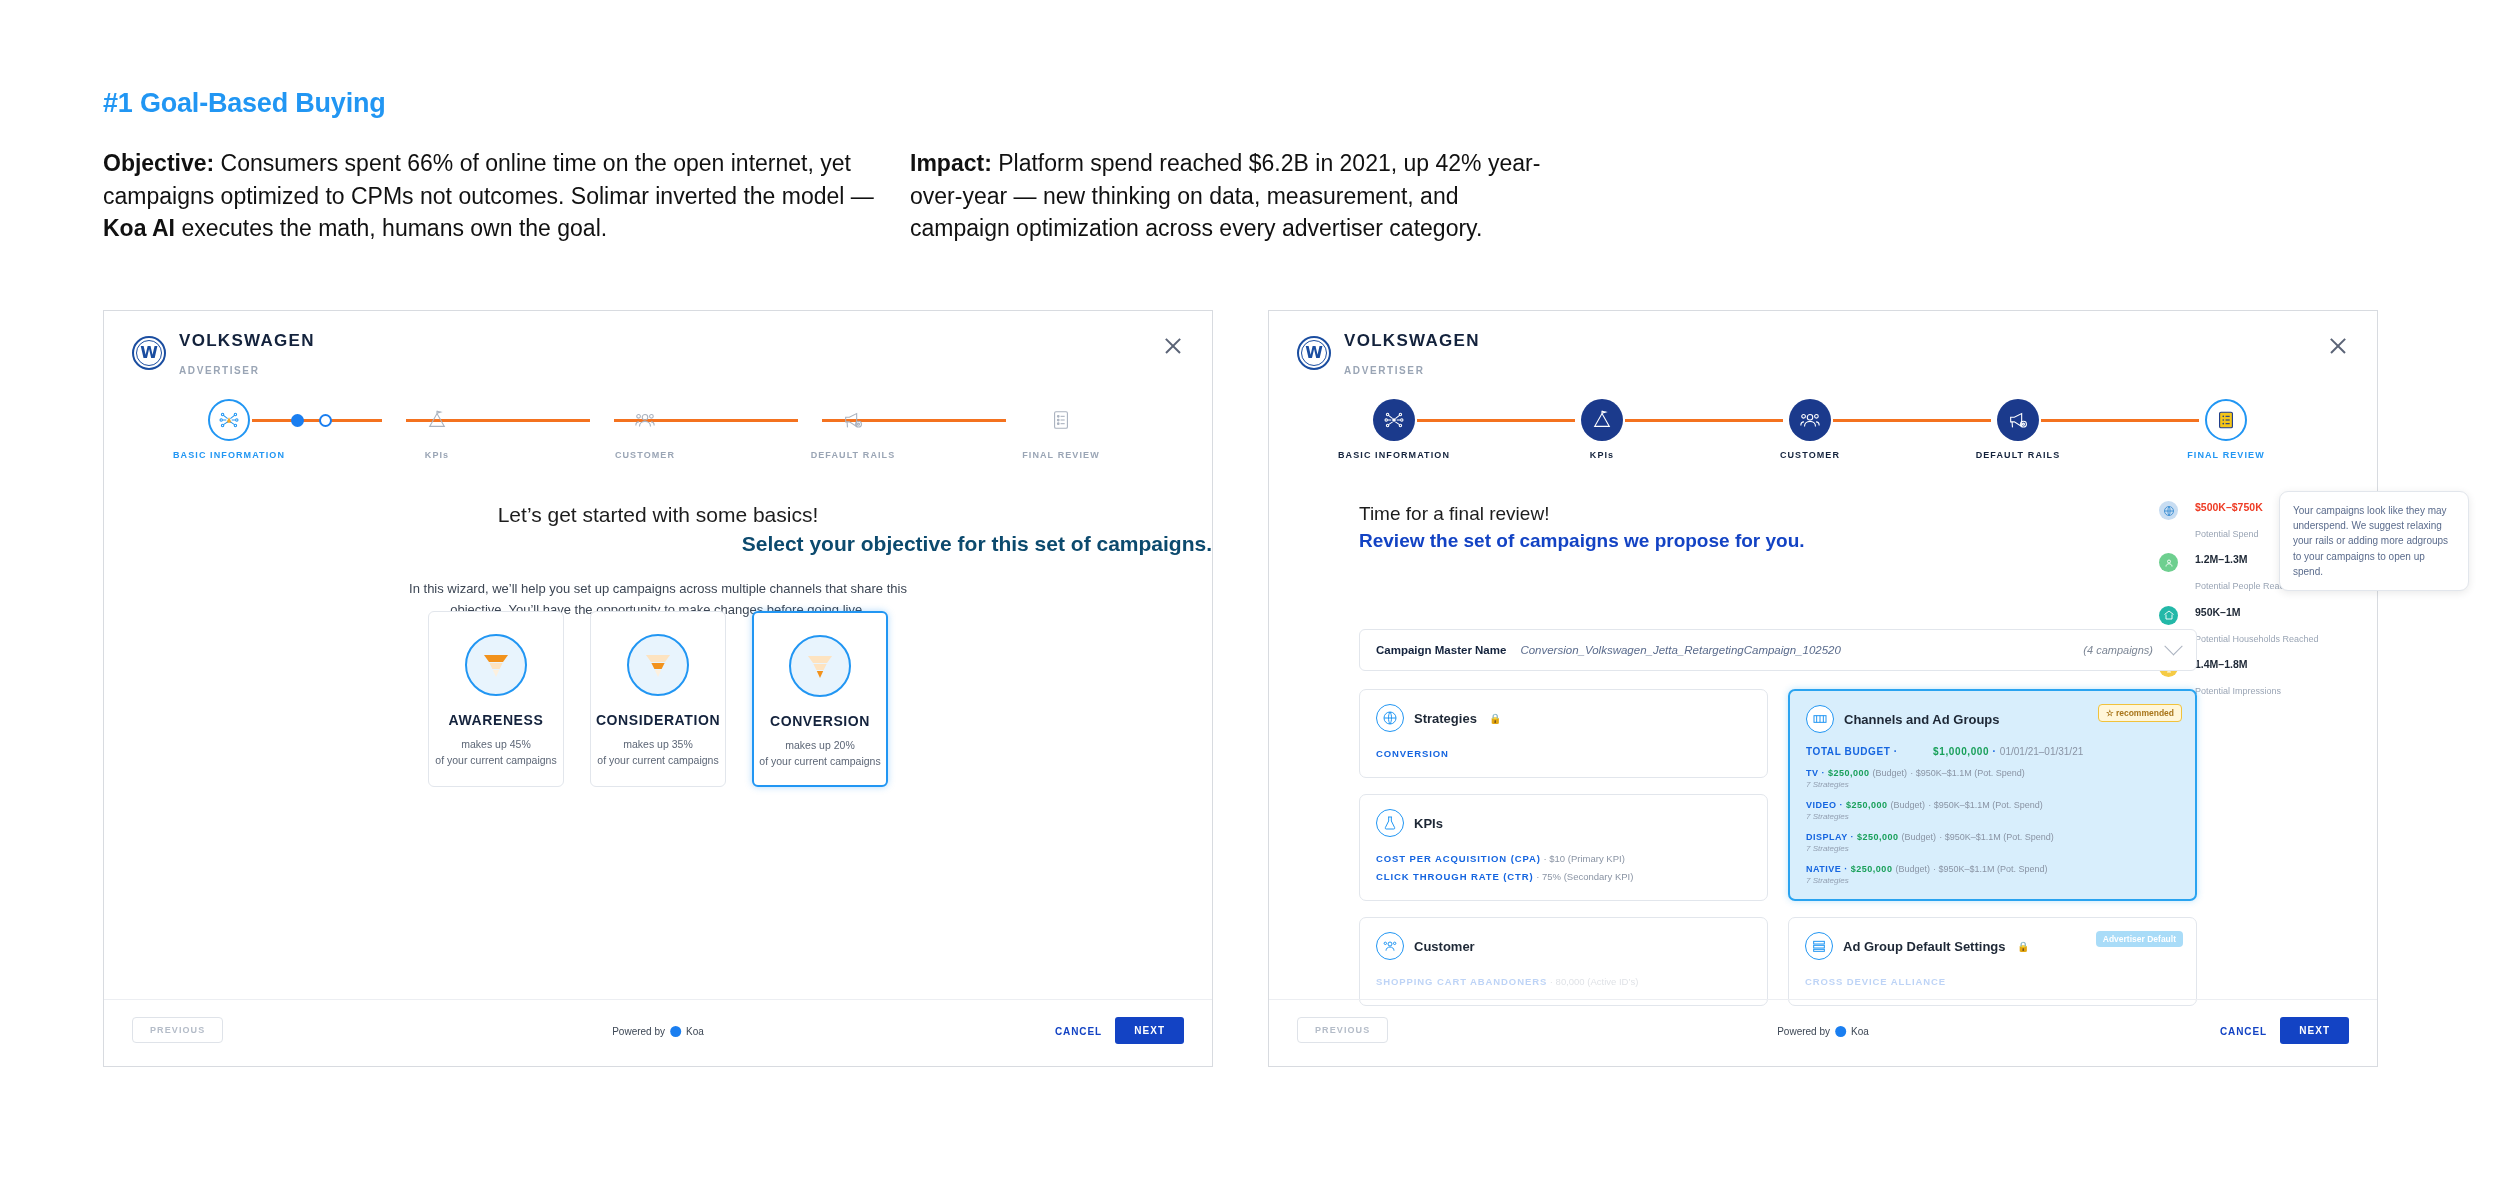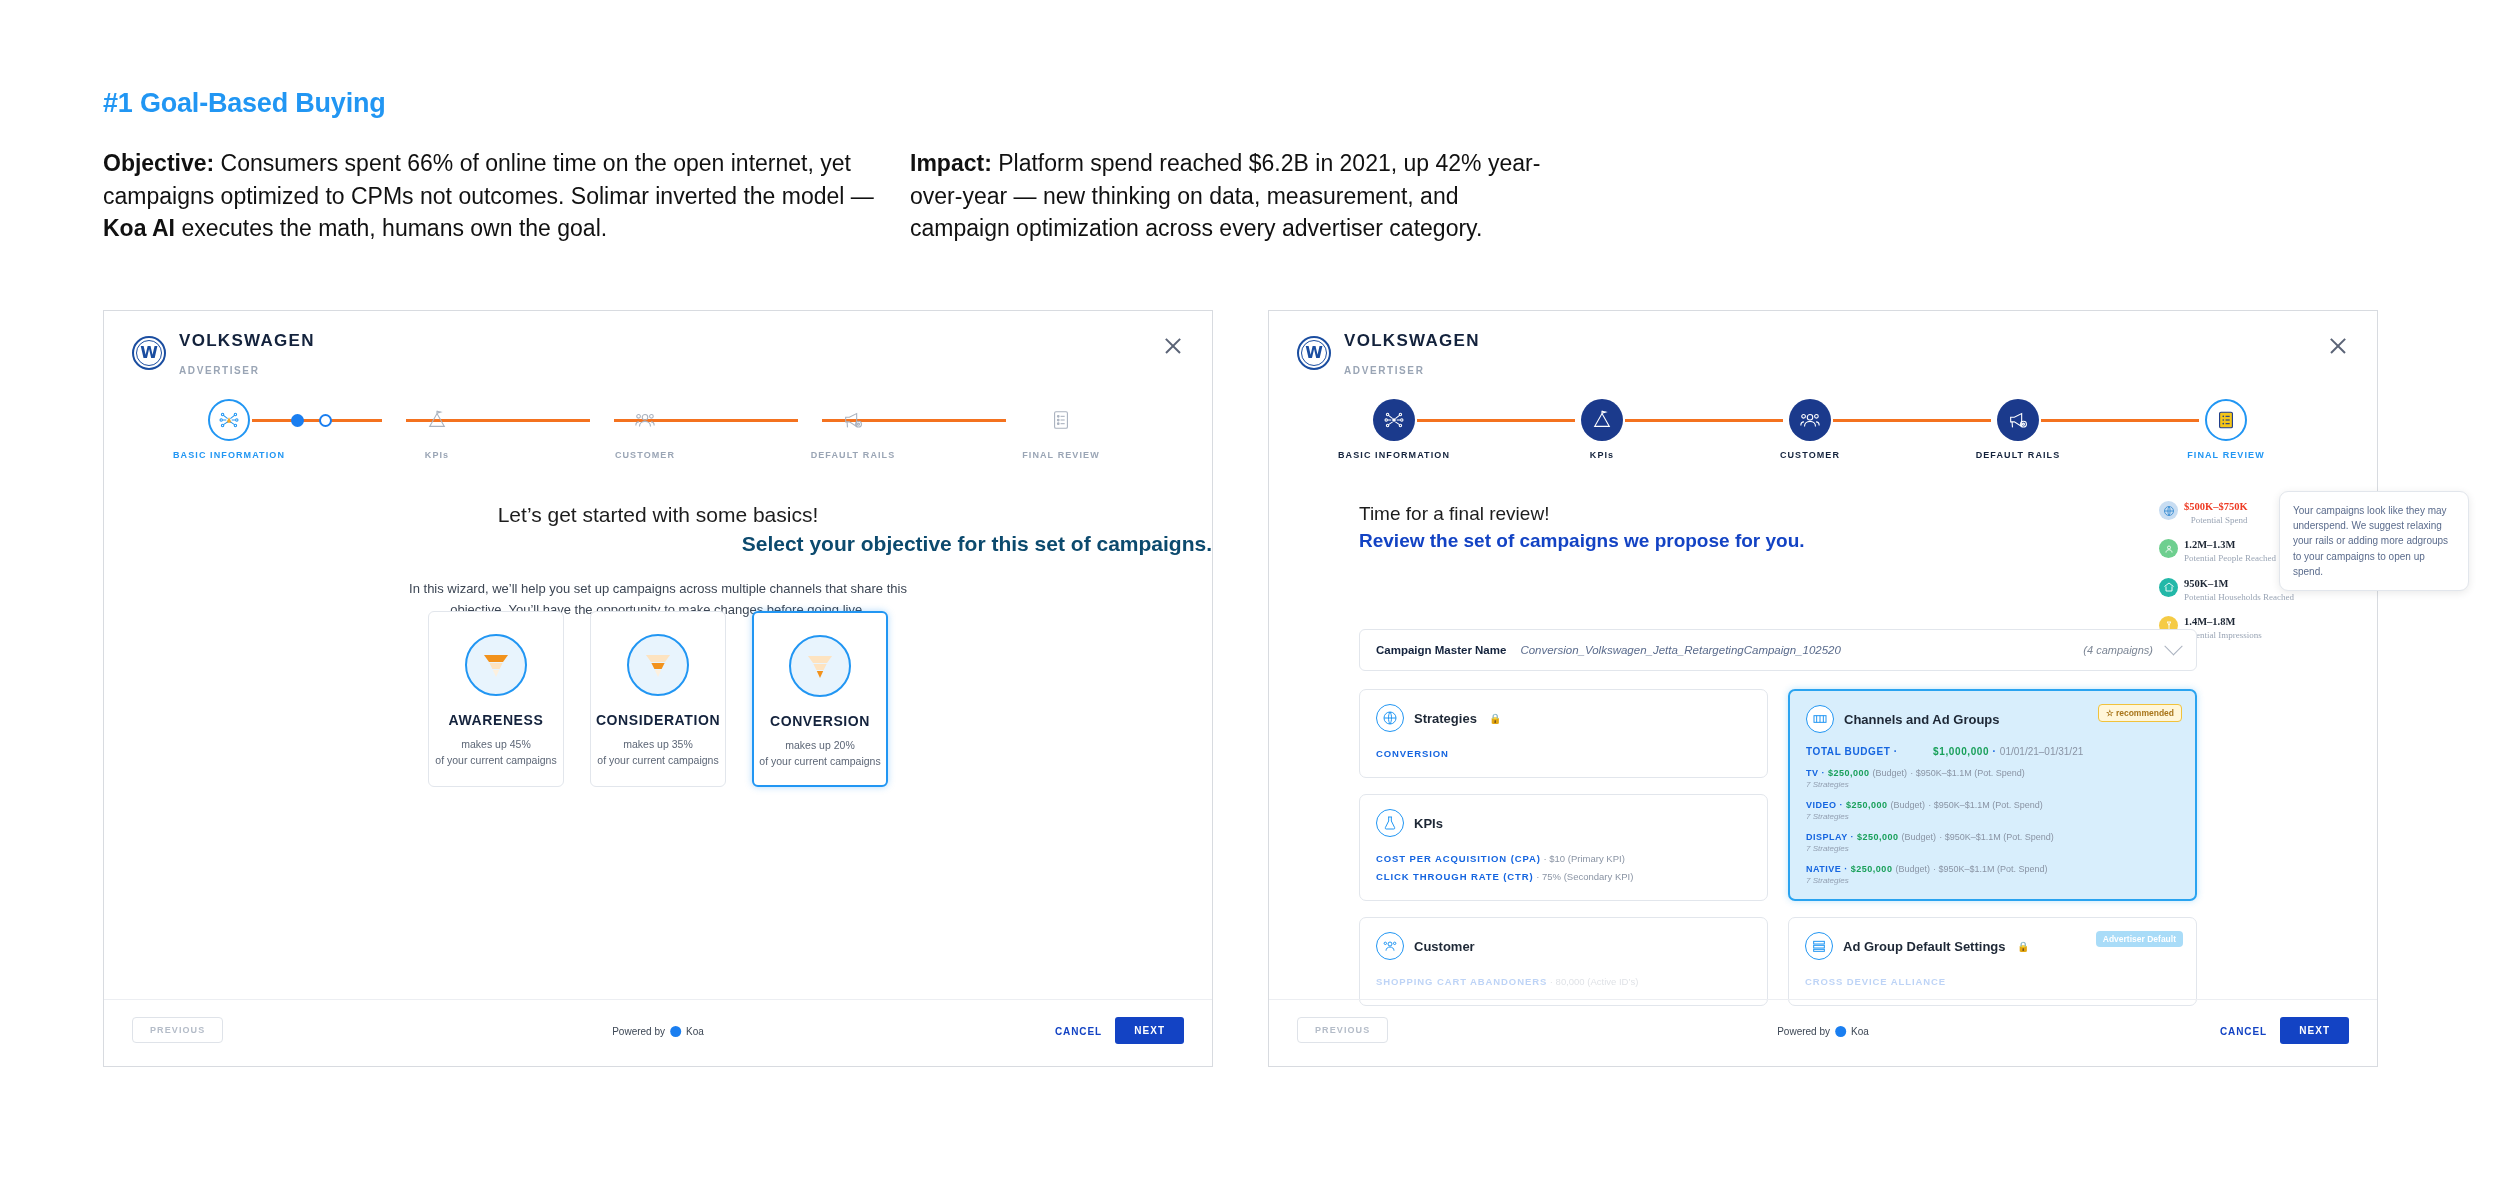--- a/index.html
+++ b/index.html
@@ -71,25 +71,25 @@
   .obj-title{margin-top:16px;font-size:14px;font-weight:bold;letter-spacing:.6px;color:#13223c;}
   .obj-sub{margin-top:9px;font-size:10.5px;color:#5c6676;line-height:1.5;text-align:center;}
 
   
   .rh-wrap{position:absolute;left:90px;top:192px;width:680px;}
   .rh1{font-size:19px;color:#1d1d1d;}
   .rh2{font-size:19px;color:#1343c4;font-weight:bold;margin-top:5px;}
   .rh-desc{margin-top:19px;font-size:11.5px;color:#3c4654;line-height:1.6;}
 
   .legend{position:absolute;right:8px;top:190px;width:210px;}
-  .leg-item{display:flex;align-items:flex-start;gap:6px;margin-bottom:14px;font-family:Liberation Serif, serif;}
+  .leg-item{display:flex;align-items:flex-start;gap:17px;margin-bottom:14px;}
   .leg-dot{width:19px;height:19px;border-radius:50%;flex:0 0 19px;display:flex;
       align-items:center;justify-content:center;}
   .leg-v{font-size:10.5px;font-weight:bold;line-height:1.15;}
-  .leg-l{font-size:9px;color:#9aa5b5;margin-top:2px;line-height:1.15;text-align:right;}
+  .leg-l{font-size:9px;color:#9aa5b5;margin-top:16px;line-height:1.15;}
 
   .tooltip{position:absolute;right:-92px;top:180px;width:190px;background:#fff;
       border:1px solid #e2e6ec;border-radius:9px;padding:11px 13px;box-sizing:border-box;
       box-shadow:0 2px 9px rgba(0,0,0,.09);font-size:10px;line-height:1.52;color:#5a6b8c;}
 
   .master{position:absolute;left:90px;right:180px;top:318px;height:42px;border:1px solid #e2e6ec;
       border-radius:6px;background:#fff;display:flex;align-items:center;padding:0 16px;
       box-sizing:border-box;gap:14px;}
   .master-lab{font-size:11.5px;font-weight:bold;color:#13223c;}
   .master-val{font-size:11.5px;font-style:italic;color:#5a6b8c;flex:1;}

